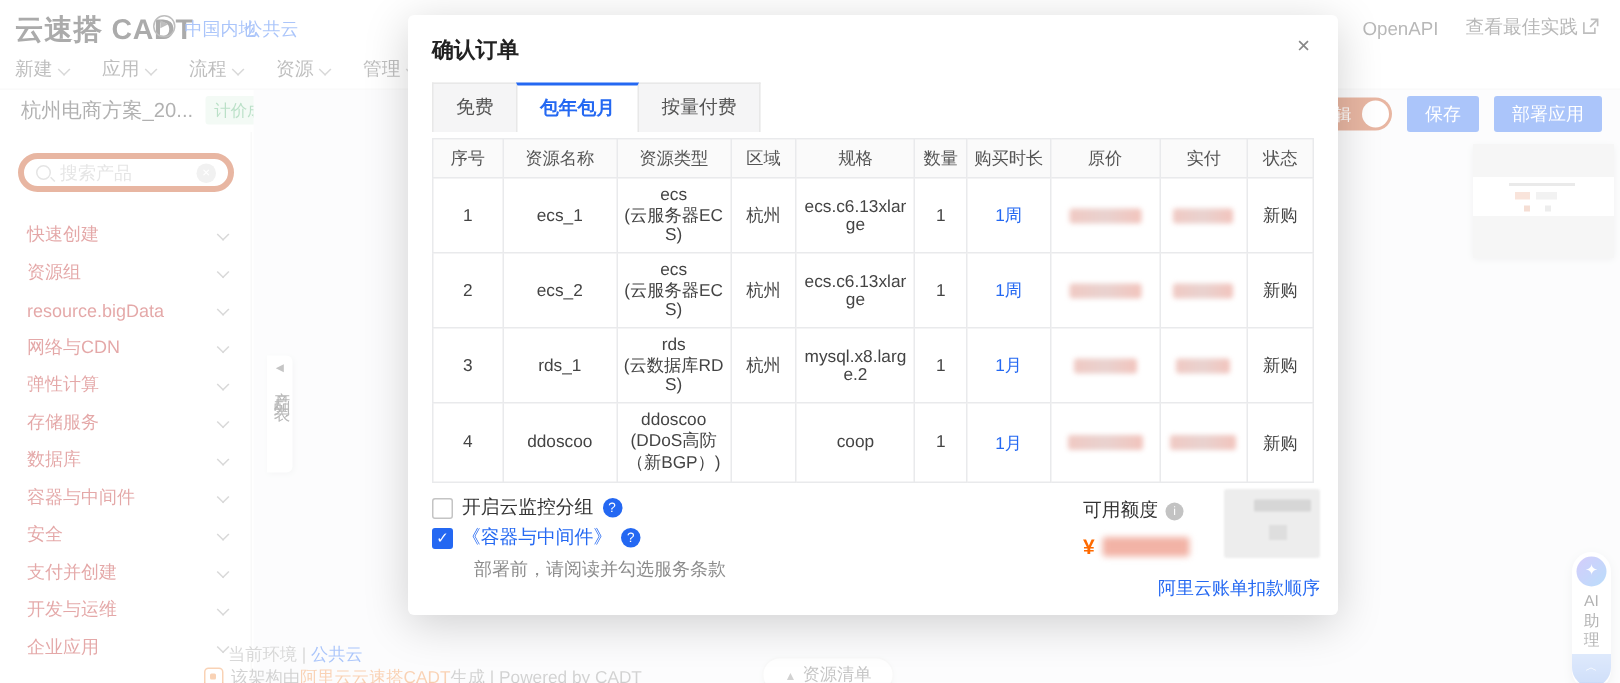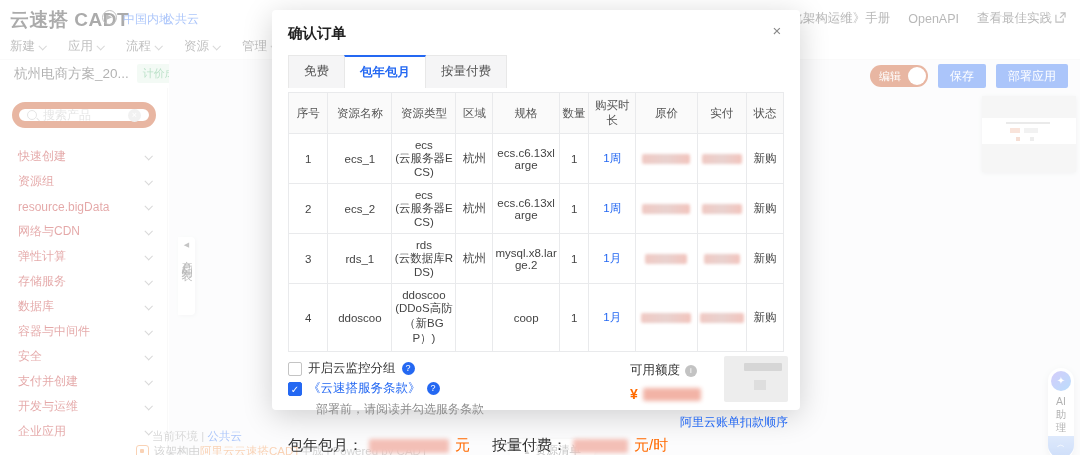--- a/index.html
+++ b/index.html
@@ -24,21 +24,21 @@
 
   .menubar { position:absolute; left:0; top:34px; width:1080px; height:26px; display:flex; align-items:center; gap:23px; padding-left:10px; border-bottom:1px solid #f2f2f2; }
   .menu-item { font-size:12.5px; color:#555; display:flex; align-items:center; gap:4px; cursor:pointer; white-space:nowrap;text-align:center; }
   .chev { width:6px; height:6px; border-right:1.3px solid #9a9a9a; border-bottom:1.3px solid #9a9a9a; transform:rotate(45deg) translateY(-1px); display:inline-block; }
 
   .doc-row { position:absolute; left:14px; top:64px; display:flex; align-items:center; gap:8px; }
   .doc-title { font-size:13.5px; color:#333; }
   .badge-green { background:#dff2e5; color:#4caf6e; font-size:11px; padding:2px 6px; border-radius:2px; }
 
   .sidebar { position:absolute; left:0; top:88px; width:168px; bottom:0; background:#fff; border-right:1px solid #efefef; }
-  .search-box { position:absolute; left:12px; top:14px; width:144px; height:26px; border:7px solid #c2410c; border-radius:14px; display:flex; align-items:center; padding:0 8px; gap:6px; background:#fff; }
+  .search-box { position:absolute; left:12px; top:14px; width:144px; height:26px; border:4px solid #c2410c; border-radius:14px; display:flex; align-items:center; padding:0 8px; gap:6px; background:#fff; }
   .search-ic { width:10px; height:10px; border:1.4px solid #b9b9b9; border-radius:50%; position:relative; flex:none; }
   .search-ic:after { content:""; position:absolute; left:8px; top:8px; width:4px; height:1.4px; background:#b9b9b9; transform:rotate(45deg); }
   .search-box input { border:none; outline:none; flex:1; font-size:12px; color:#555; min-width:0; background:transparent; }
   .search-box input::placeholder { color:#bbb; }
   .clear-ic { width:13px; height:13px; border-radius:50%; background:#d9d9d9; color:#fff; font-size:9px; line-height:13px; text-align:center; flex:none; cursor:pointer; }
   .side-list { position:absolute; left:0; top:56px; right:0; }
   .side-item { height:25px; display:flex; align-items:center; justify-content:space-between; padding:0 16px 0 18px; font-size:12px; color:#b91c1c; cursor:pointer; }
 
   .canvas { position:absolute; left:169px; top:60px; right:0; bottom:0; background:#f7f8fa; }
 
@@ -74,21 +74,21 @@
   .footer-gen .brand { color:#f08a3e; }
   .res-list-btn { position:absolute; left:508px; top:438px; height:24px; background:#fff; border:1px solid #eee; border-radius:13px; padding:0 14px; font-size:11.5px; color:#666; line-height:22px; box-shadow:0 1px 4px rgba(0,0,0,.06); cursor:pointer; }
   .res-list-btn .tri { font-size:8px; color:#888; margin-right:4px; }
   .guide { position:absolute; right:18px; top:437px; font-size:11.5px; color:#f0a35c; cursor:pointer;margin-top:37px; }
   .guide .car { font-size:9px; margin-right:3px; }
 
   
   .overlay { position:absolute; inset:0; background:rgba(255,255,255,.62); z-index:40; }
 
   
-  .modal { position:absolute; left:272px; top:10px; width:528px; height:400px; background:#fff; border-radius:4px; box-shadow:0 6px 30px rgba(0,0,0,.18); z-index:50; padding:14px 16px 0 16px; }
+  .modal { position:absolute; left:272px; top:10px; width:620px; height:400px; background:#fff; border-radius:4px; box-shadow:0 6px 30px rgba(0,0,0,.18); z-index:50; padding:14px 16px 0 16px; }
   .m-title { font-size:14.5px; font-weight:bold; color:#222; }
   .m-close { position:absolute; right:14px; top:12px; width:18px; height:18px; font-size:15px; color:#888; text-align:center; line-height:18px; cursor:pointer; }
 
   .tabs { display:flex; margin-top:12px; }
   .tab { padding:7px 15px; font-size:12.5px; color:#555; background:#f5f5f6; border:1px solid #e8e8e8; border-bottom:none; cursor:pointer; border-right-width:0; }
   .tab:last-child { border-right-width:1px; }
   .tab.active { background:#fff; color:#2468f2; font-weight:bold; border-top:2px solid #2468f2; border-right-width:1px; }
   .tab.active + .tab { border-left:none; }
 
   table.order { width:100%; border-collapse:collapse; table-layout:fixed; margin-top:4px; }
@@ -413,21 +413,21 @@
   </table>
 
   <div class="chk-area">
     <div class="chk-row">
       <span class="cbx"></span>
       <span>开启云监控分组</span>
       <span class="q-ic">?</span>
     </div>
     <div class="chk-row">
       <span class="cbx checked">✓</span>
-      <span class="terms-link">《云速搭服务条款》</span>
+      <span class="terms-link">《容器与中间件》</span>
       <span class="q-ic">?</span>
     </div>
     <div class="chk-hint">部署前，请阅读并勾选服务条款</div>
 
     <div class="quota">
       <div class="quota-label">
         <span>可用额度</span>
         <span class="i-ic">i</span>
       </div>
       <div class="quota-amt">
@@ -435,23 +435,14 @@
         <span class="quota-blur"></span>
       </div>
       <div class="quota-widget">
         <div class="wb1"></div>
         <div class="wb2"></div>
       </div>
       <div class="bill-link">阿里云账单扣款顺序</div>
     </div>
   </div>
 
-  <div class="price-line">
-    <span>包年包月：</span>
-    <span class="price-blur1"></span>
-    <span class="unit">元</span>
-    <span class="gap12"></span>
-    <span>按量付费：</span>
-    <span class="price-blur2"></span>
-    <span class="unit">元/时</span>
-  </div>
 
 </div>
 
 </body></html>

